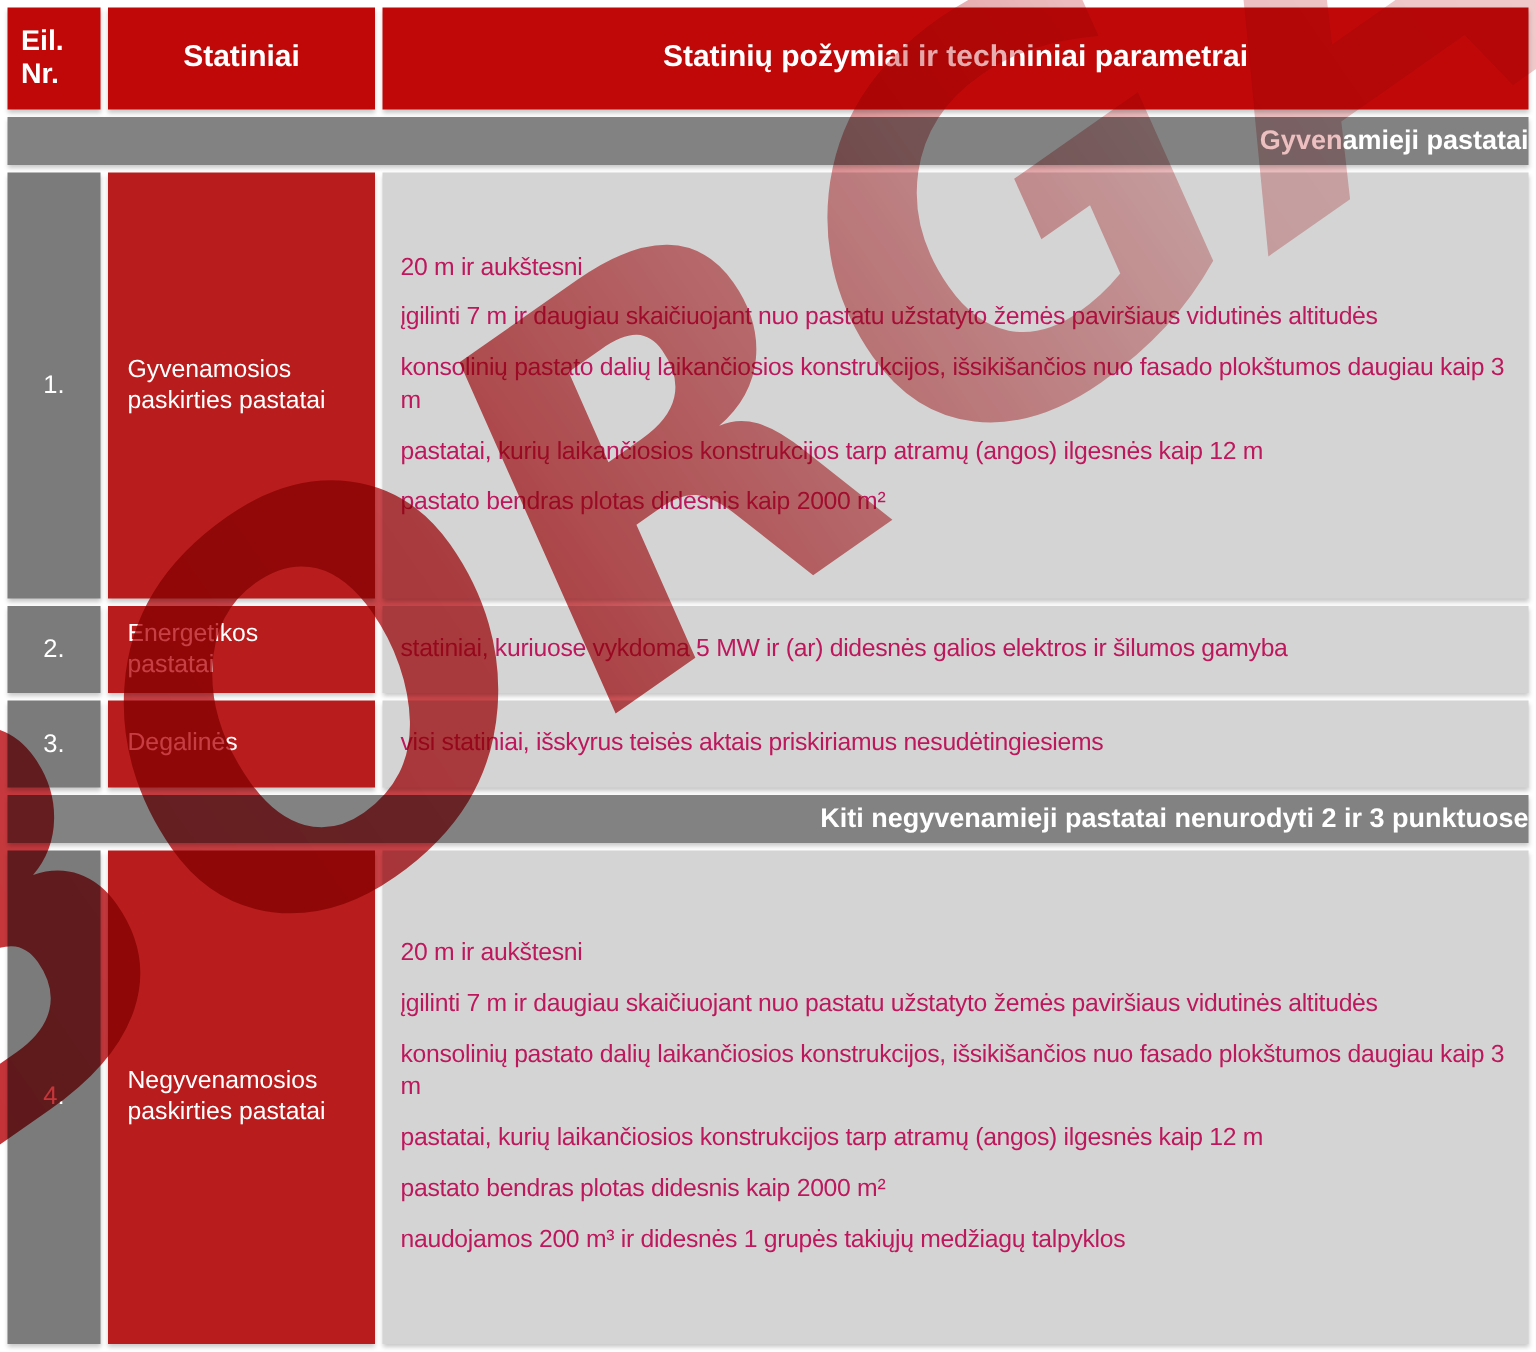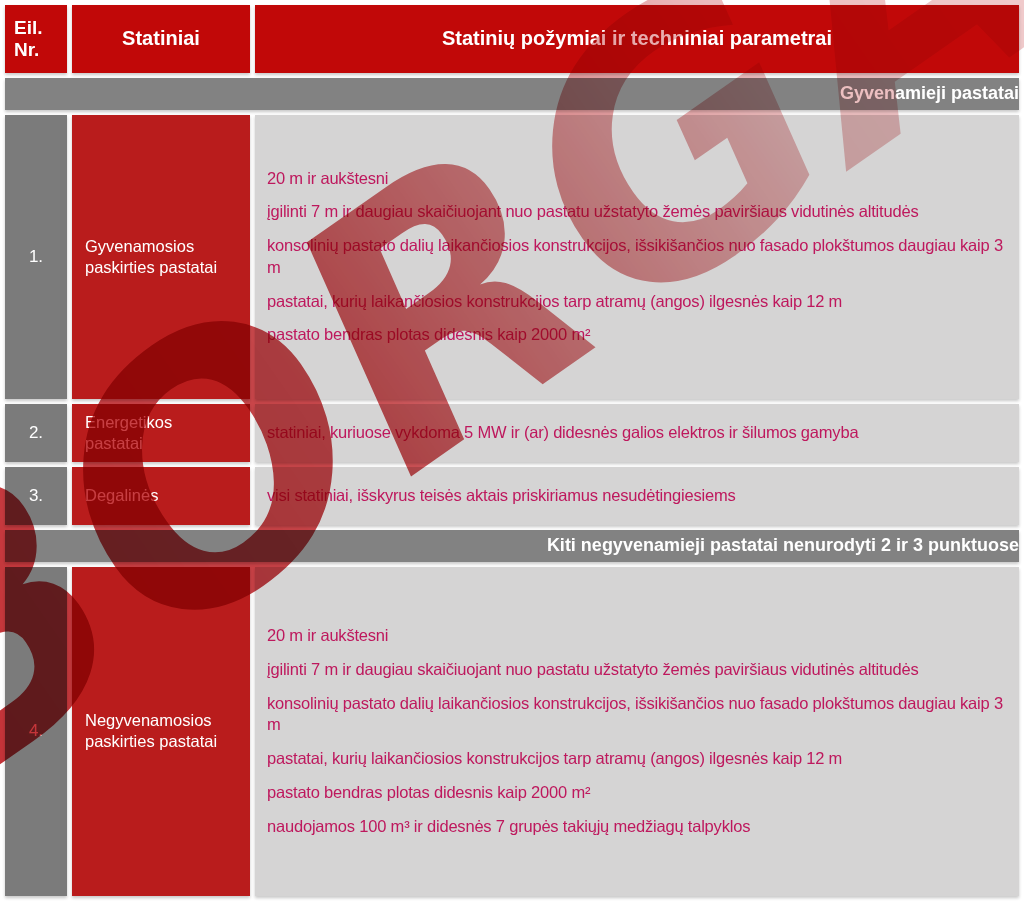--- a/index.html
+++ b/index.html
@@ -117,21 +117,21 @@
       <tr>
         <td class="numcell">4.</td>
         <td class="catcell">Negyvenamosios
 paskirties pastatai</td>
         <td class="content">
           <p>20 m ir aukštesni</p>
           <p>įgilinti 7 m ir daugiau skaičiuojant nuo pastatu užstatyto žemės paviršiaus vidutinės altitudės</p>
           <p>konsolinių pastato dalių laikančiosios konstrukcijos, išsikišančios nuo fasado plokštumos daugiau kaip 3 m</p>
           <p>pastatai, kurių laikančiosios konstrukcijos tarp atramų (angos) ilgesnės kaip 12 m</p>
           <p>pastato bendras plotas didesnis kaip 2000 m²</p>
-          <p>naudojamos 100 m³ ir didesnės 7 grupės takiųjų medžiagų talpyklos</p>
+          <p>naudojamos 200 m³ ir didesnės 1 grupės takiųjų medžiagų talpyklos</p>
         </td>
       </tr>
 
     </tbody>
   </table>
 
   <div class="watermark"><span>BORGA</span></div>
 </div>
 
 </body></html>

